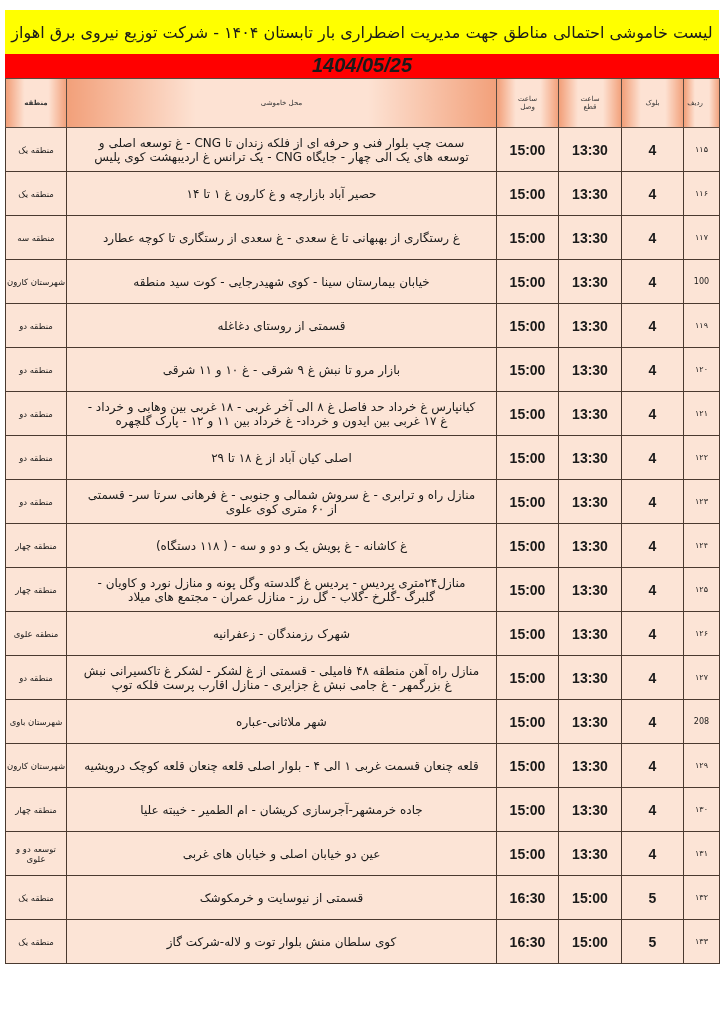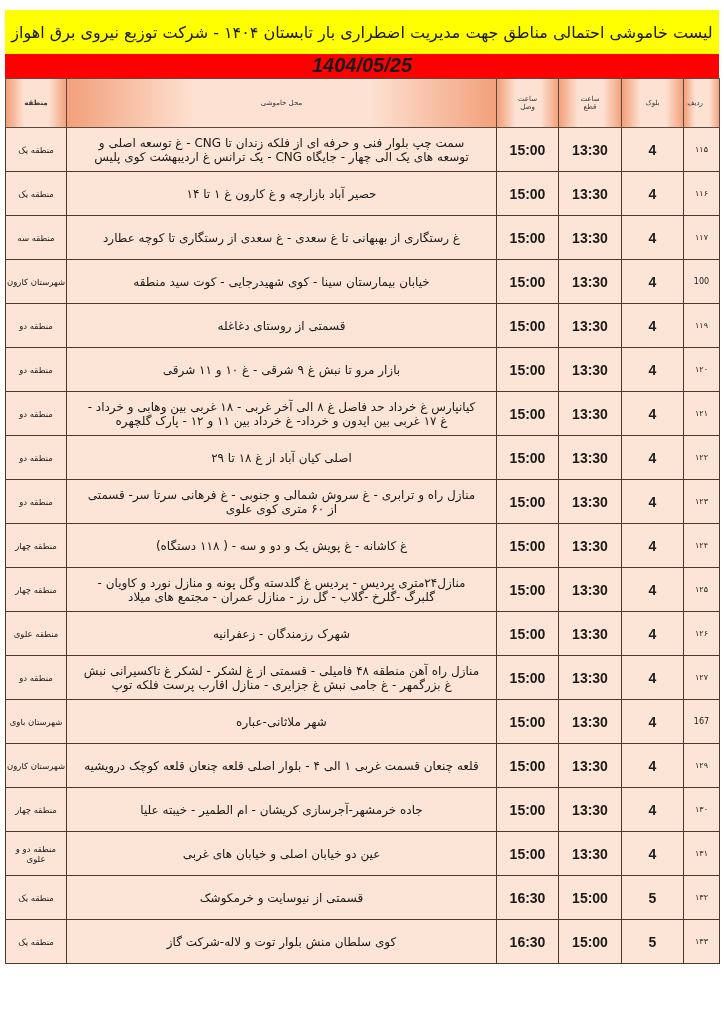--- a/index.html
+++ b/index.html
@@ -160,21 +160,21 @@
   <tr>
     <td class="rownum">۱۲۷</td>
     <td class="big">4</td>
     <td class="big">13:30</td>
     <td class="big">15:00</td>
     <td class="loc">منازل راه آهن منطقه ۴۸ فامیلی - قسمتی از غ لشکر - لشکر غ تاکسیرانی نبش غ بزرگمهر - غ جامی نبش غ جزایری - منازل اقارب پرست فلکه توپ</td>
     <td class="region">منطقه دو</td>
   </tr>
 
   <tr>
-    <td class="rownum">167</td>
+    <td class="rownum">208</td>
     <td class="big">4</td>
     <td class="big">13:30</td>
     <td class="big">15:00</td>
     <td class="loc">شهر ملاثانی-عباره</td>
     <td class="region">شهرستان باوی</td>
   </tr>
 
   <tr>
     <td class="rownum">۱۲۹</td>
     <td class="big">4</td>
@@ -192,21 +192,21 @@
     <td class="loc">جاده خرمشهر-آجرسازی کریشان - ام الطمیر - خیبته علیا</td>
     <td class="region">منطقه چهار</td>
   </tr>
 
   <tr>
     <td class="rownum">۱۳۱</td>
     <td class="big">4</td>
     <td class="big">13:30</td>
     <td class="big">15:00</td>
     <td class="loc">عین دو خیابان اصلی و خیابان های غربی</td>
-    <td class="region">منطقه دو و علوی</td>
+    <td class="region">توسعه دو و علوی</td>
   </tr>
 
   <tr>
     <td class="rownum">۱۳۲</td>
     <td class="big">5</td>
     <td class="big">15:00</td>
     <td class="big">16:30</td>
     <td class="loc">قسمتی از نیوسایت و خرمکوشک</td>
     <td class="region">منطقه یک</td>
   </tr>

